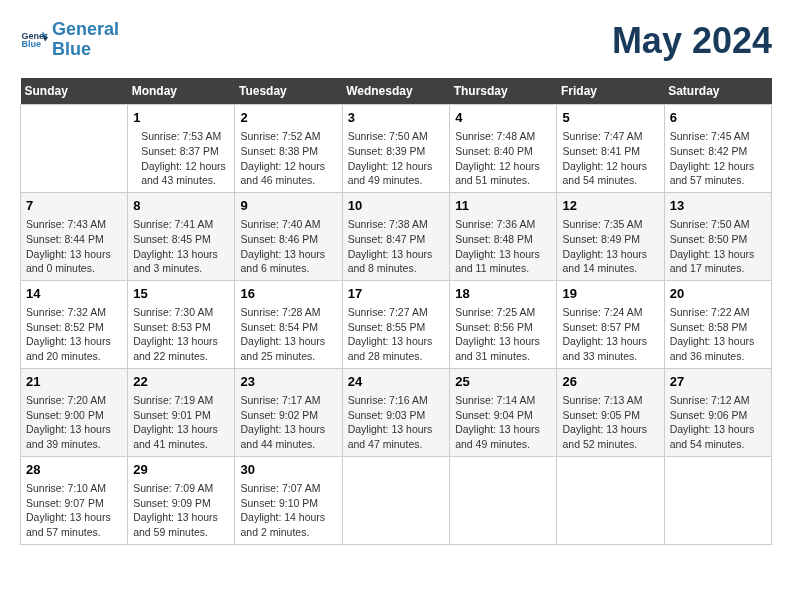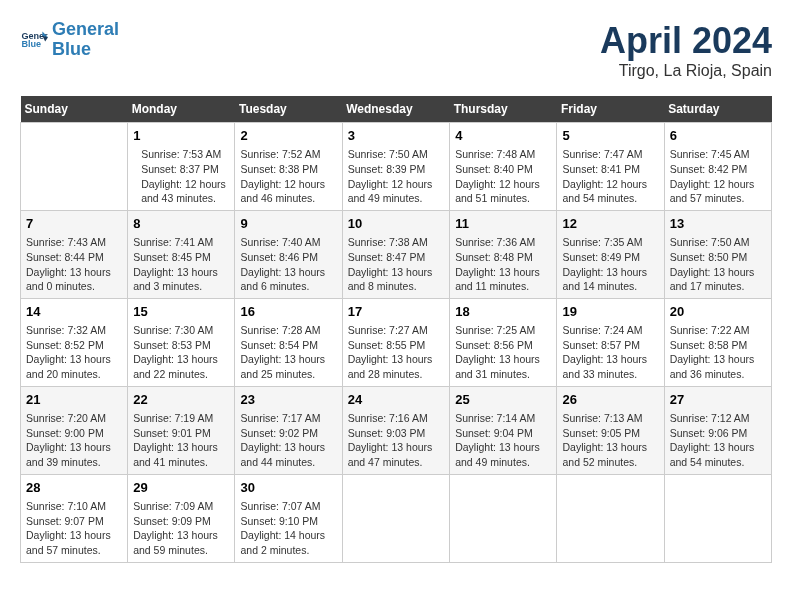--- a/index.html
+++ b/index.html
@@ -99,22 +99,21 @@
       <polygon points="32,14 40,16 36,22" fill="#1a3a5c"></polygon>
     </svg>
     <div>
       <div class="logo-text">
         <span>General</span><br>
         <span style="color:#2e7db5;">Blue</span>
       </div>
     </div>
   </div>
   <div class="title-block">
-    <div class="month-title">April 2024</div>
-    <div class="subtitle">Tirgo, La Rioja, Spain</div>
+    <div class="month-title">May 2024</div>
   </div>
 </div>
 
 <table>
   <thead>
     <tr id="header-row">
         <th>Sunday</th>
         <th>Monday</th>
         <th>Tuesday</th>
         <th>Wednesday</th>

